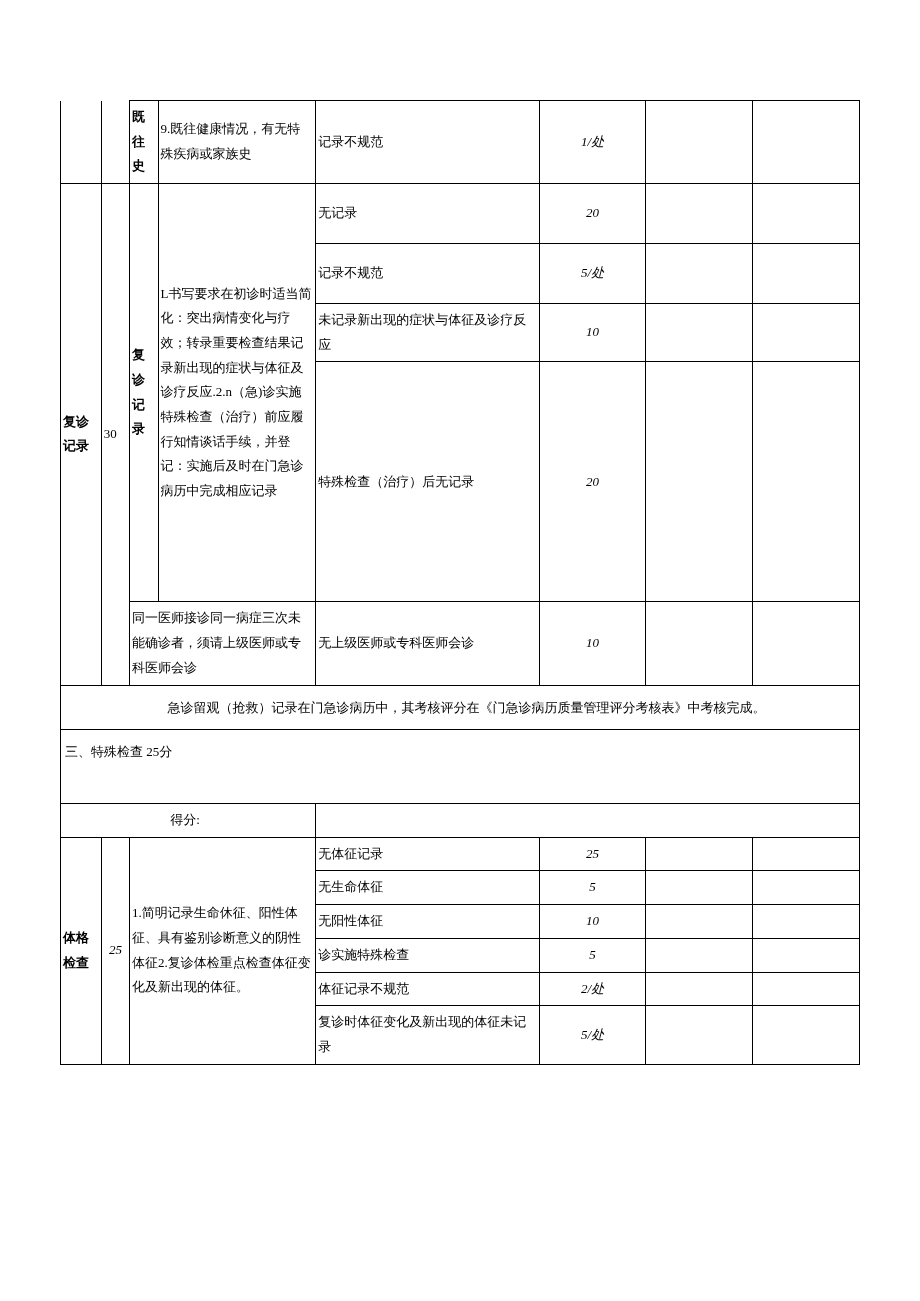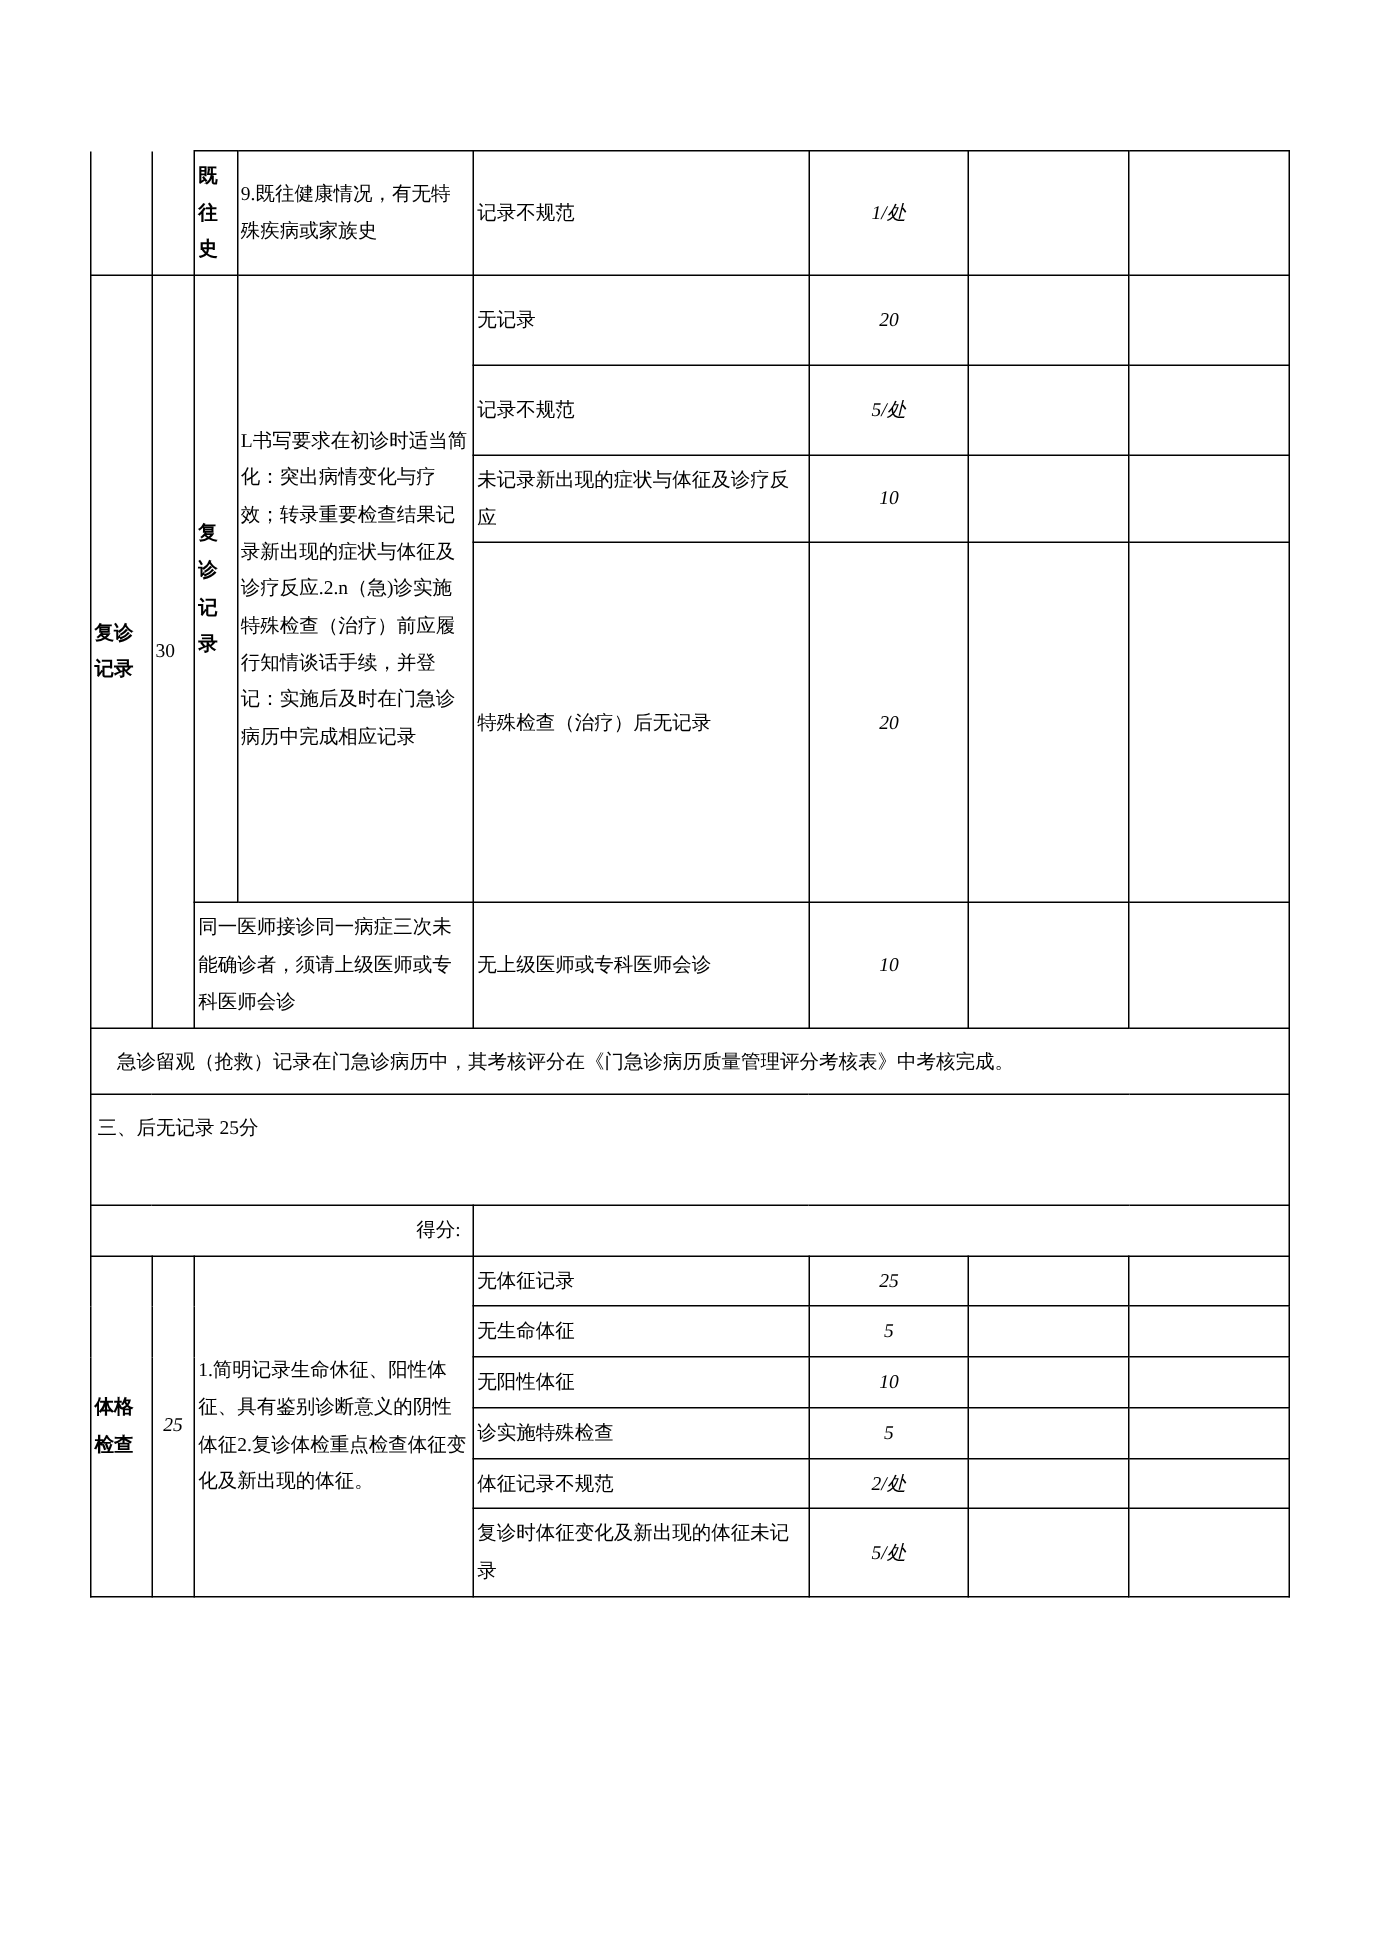--- a/index.html
+++ b/index.html
@@ -31,31 +31,31 @@
     }
     td.vtext {
       text-align: left;
       vertical-align: middle;
       padding: 4px 2px;
       font-weight: bold;
     }
     .section-break {
       padding: 10px 4px;
       line-height: 1.8;
-      text-align: left;
+      text-align: center;
     }
     .section-break .indent {
       text-indent: 1em;
     }
     .section-header {
       padding: 8px 4px;
       line-height: 2.2;
     }
     .score-label {
-      text-align: right;
+      text-align: center;
       padding-right: 8px;
     }
   </style>
 </head>
 <body>
 
 <table>
   <colgroup>
     <col style="width:40px">
     <col style="width:28px">
@@ -116,21 +116,21 @@
   </tr>
 
   <tr>
     <td colspan="8" class="section-break">
       <div class="indent">急诊留观（抢救）记录在门急诊病历中，其考核评分在《门急诊病历质量管理评分考核表》中考核完成。</div>
     </td>
   </tr>
 
   <tr>
     <td colspan="8" class="section-header" style="border-top:1px solid #000;">
-      <div>三、后无记录 25分</div>
+      <div>三、特殊检查 25分</div>
       <div>&nbsp;</div>
     </td>
   </tr>
   <tr>
     <td colspan="4" class="score-label" style="border-top:none;">得分:</td>
     <td colspan="4" style="border-top:none;border-left:none;"></td>
   </tr>
 
   <tr>
     <td rowspan="6" class="vtext">体格检查</td>

